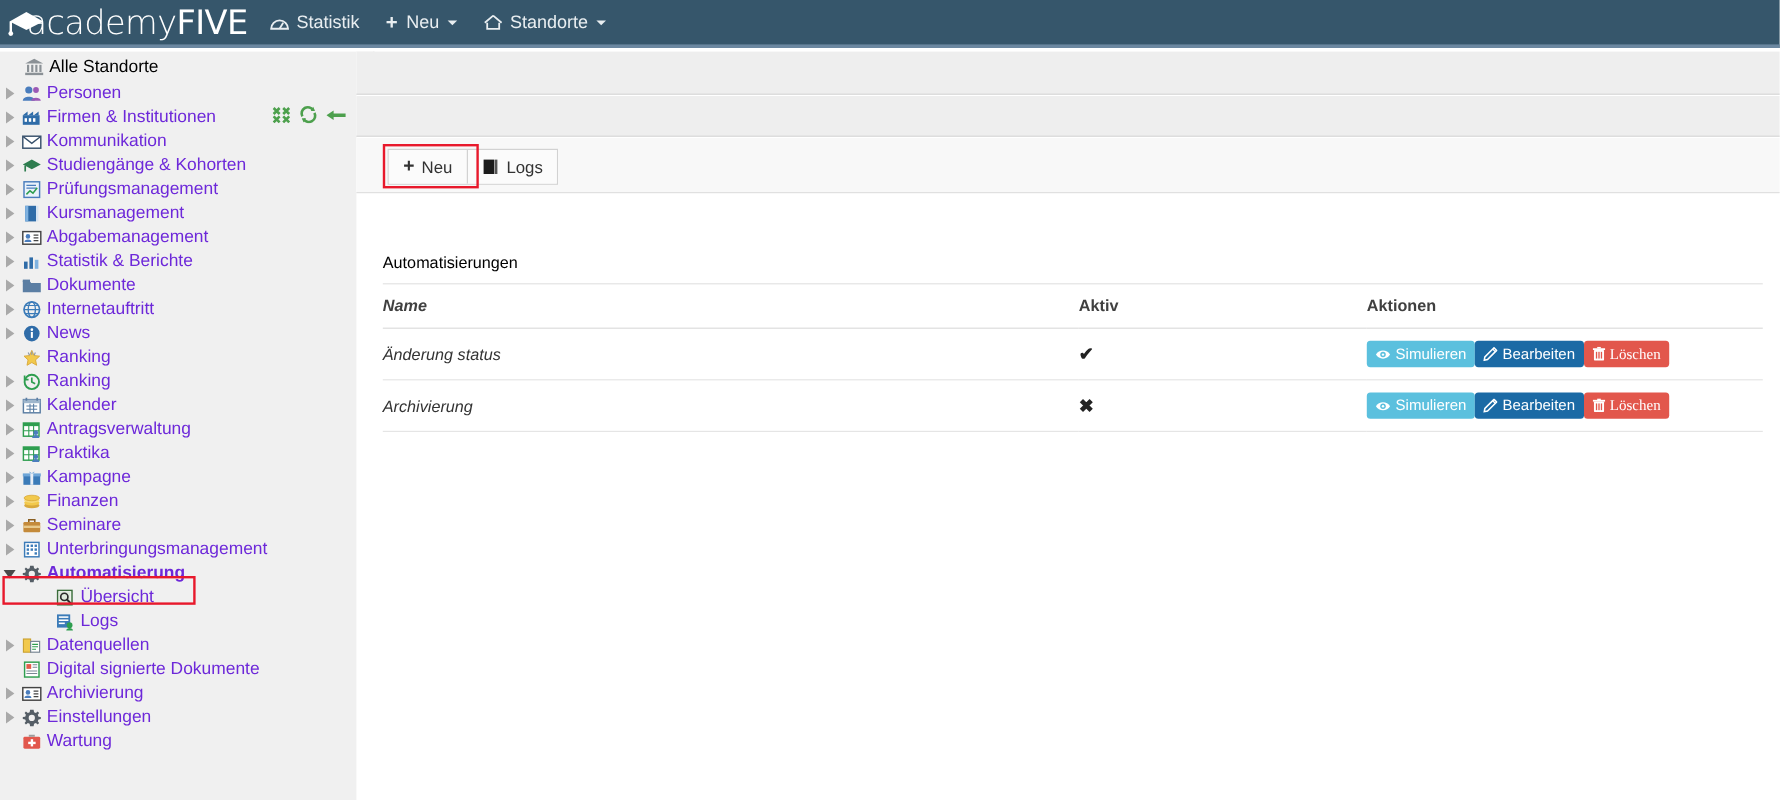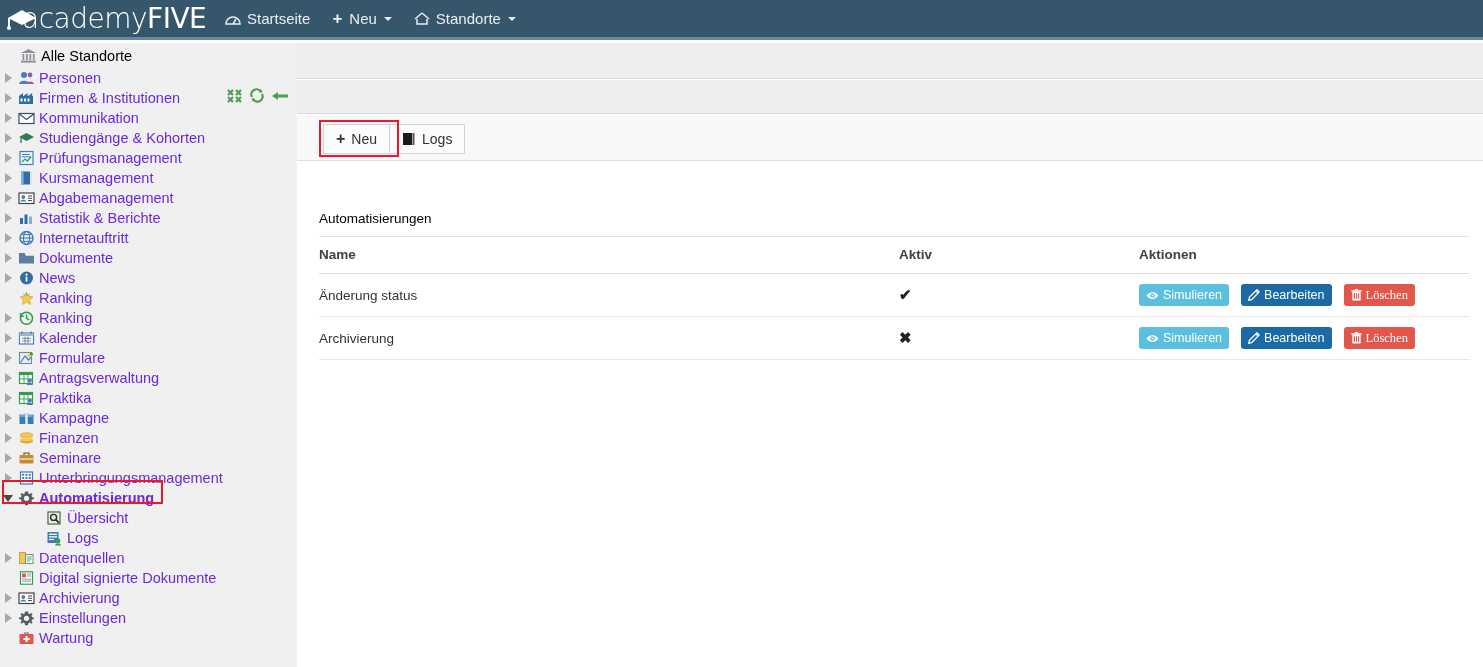--- a/index.html
+++ b/index.html
@@ -186,24 +186,24 @@
     border-bottom: 1px solid #dddddd;
   }
   tbody td {
     font-size: 13.5px;
     color: #333;
     padding: 10px 0;
     border-bottom: 1px solid #e5e5e5;
     vertical-align: middle;
     height: 38px;
   }
-  th.c-name, td.c-name { width: 580px; }
+  th.c-name, td.c-name { width: 580px; font-style: italic; }
   th.c-aktiv, td.c-aktiv { width: 240px; }
   .mark { font-size: 15px; color: #222; font-weight: bold; }
-  .actions { display: flex; gap: 12px; }
+  .actions { display: flex; gap: 0; }
   .abtn {
     display: inline-flex; align-items: center;
     height: 22px;
     padding: 0 7px;
     border-radius: 3px;
     font-size: 12.5px;
     color: #ffffff;
     cursor: pointer;
     white-space: nowrap;
   }
@@ -227,21 +227,21 @@
     <span class="logo-text"><span>academy</span><b>FIVE</b></span>
   </div>
 
   <div class="navitem">
     <span class="ico">
       <svg width="16" height="14" viewBox="0 0 16 14">
         <path d="M1 12 A7 7 0 0 1 15 12 Z" fill="none" stroke="#e9eef1" stroke-width="1.6"></path>
         <line x1="8" y1="12" x2="11" y2="7" stroke="#e9eef1" stroke-width="1.5"></line>
       </svg>
     </span>
-    <span>Startseite</span>
+    <span>Statistik</span>
   </div>
 
   <div class="navitem">
     <span class="plusglyph">+</span>
     <span>Neu</span>
     <span class="caret"></span>
   </div>
 
   <div class="navitem">
     <span class="ico">
@@ -405,40 +405,40 @@
           </svg>
         </span>
         <span class="tlabel">Statistik &amp; Berichte</span>
       </div>
       <div class="tree-row">
         <span class="arrow ">
           <i></i>
         </span>
         <span class="ic">
           <svg width="17" height="16" viewBox="0 0 17 16">
+            <path d="M1 4 L6.5 4 L8 5.8 L16 5.8 L16 13.5 L1 13.5 Z" fill="#5b7ea3"></path>
+            <rect x="1" y="3" width="6" height="2" fill="#5b7ea3"></rect>
+          </svg>
+        </span>
+        <span class="tlabel">Dokumente</span>
+      </div>
+      <div class="tree-row">
+        <span class="arrow ">
+          <i></i>
+        </span>
+        <span class="ic">
+          <svg width="17" height="16" viewBox="0 0 17 16">
             <circle cx="8.5" cy="8" r="6.5" fill="none" stroke="#3b7bb8" stroke-width="1.4"></circle>
             <ellipse cx="8.5" cy="8" rx="3" ry="6.5" fill="none" stroke="#3b7bb8" stroke-width="1.1"></ellipse>
             <line x1="2" y1="8" x2="15" y2="8" stroke="#3b7bb8" stroke-width="1.1"></line>
             <line x1="3.2" y1="4.6" x2="13.8" y2="4.6" stroke="#3b7bb8" stroke-width="1"></line>
             <line x1="3.2" y1="11.4" x2="13.8" y2="11.4" stroke="#3b7bb8" stroke-width="1"></line>
           </svg>
         </span>
         <span class="tlabel">Internetauftritt</span>
-      </div>
-      <div class="tree-row">
-        <span class="arrow ">
-          <i></i>
-        </span>
-        <span class="ic">
-          <svg width="17" height="16" viewBox="0 0 17 16">
-            <path d="M1 4 L6.5 4 L8 5.8 L16 5.8 L16 13.5 L1 13.5 Z" fill="#5b7ea3"></path>
-            <rect x="1" y="3" width="6" height="2" fill="#5b7ea3"></rect>
-          </svg>
-        </span>
-        <span class="tlabel">Dokumente</span>
       </div>
       <div class="tree-row">
         <span class="arrow ">
           <i></i>
         </span>
         <span class="ic">
           <svg width="17" height="16" viewBox="0 0 17 16">
             <circle cx="8.5" cy="8" r="6.5" fill="#2f6ca8"></circle>
             <rect x="7.7" y="6.6" width="1.7" height="5" fill="#ffffff"></rect>
             <circle cx="8.55" cy="4.7" r="1.1" fill="#ffffff"></circle>
@@ -479,34 +479,20 @@
             <rect x="1.5" y="3" width="14" height="3" fill="#9fb6cc"></rect>
             <line x1="4" y1="1.5" x2="4" y2="4" stroke="#5b7ea3" stroke-width="1.4"></line>
             <line x1="13" y1="1.5" x2="13" y2="4" stroke="#5b7ea3" stroke-width="1.4"></line>
             <line x1="4" y1="8.3" x2="13" y2="8.3" stroke="#5b7ea3" stroke-width="0.9"></line>
             <line x1="4" y1="11" x2="13" y2="11" stroke="#5b7ea3" stroke-width="0.9"></line>
             <line x1="7" y1="6.5" x2="7" y2="13.5" stroke="#5b7ea3" stroke-width="0.9"></line>
             <line x1="10" y1="6.5" x2="10" y2="13.5" stroke="#5b7ea3" stroke-width="0.9"></line>
           </svg>
         </span>
         <span class="tlabel">Kalender</span>
-      </div>
-      <div class="tree-row">
-        <span class="arrow ">
-          <i></i>
-        </span>
-        <span class="ic">
-          <svg width="17" height="16" viewBox="0 0 17 16">
-            <rect x="1.5" y="2.5" width="12" height="11" fill="#e8eef6" stroke="#6b8aa8" stroke-width="1.1"></rect>
-            <path d="M2.5 12.5 L7 6 L10.5 10 L13 7.5" stroke="#4a7dbd" stroke-width="1.2" fill="none"></path>
-            <path d="M11 3 L14 6 L11.5 8.5 L9 5.5 Z" fill="#f2c94c"></path>
-            <circle cx="13.5" cy="4" r="1.6" fill="#2e9e4f"></circle>
-          </svg>
-        </span>
-        <span class="tlabel">Formulare</span>
       </div>
       <div class="tree-row">
         <span class="arrow ">
           <i></i>
         </span>
         <span class="ic">
           <svg width="17" height="16" viewBox="0 0 17 16">
             <rect x="1.5" y="2.5" width="13" height="11" fill="#ffffff" stroke="#2e9e4f" stroke-width="1.2"></rect>
             <rect x="1.5" y="2.5" width="13" height="2.6" fill="#2e9e4f"></rect>
             <line x1="6" y1="5.1" x2="6" y2="13.5" stroke="#2e9e4f" stroke-width="0.9"></line>

